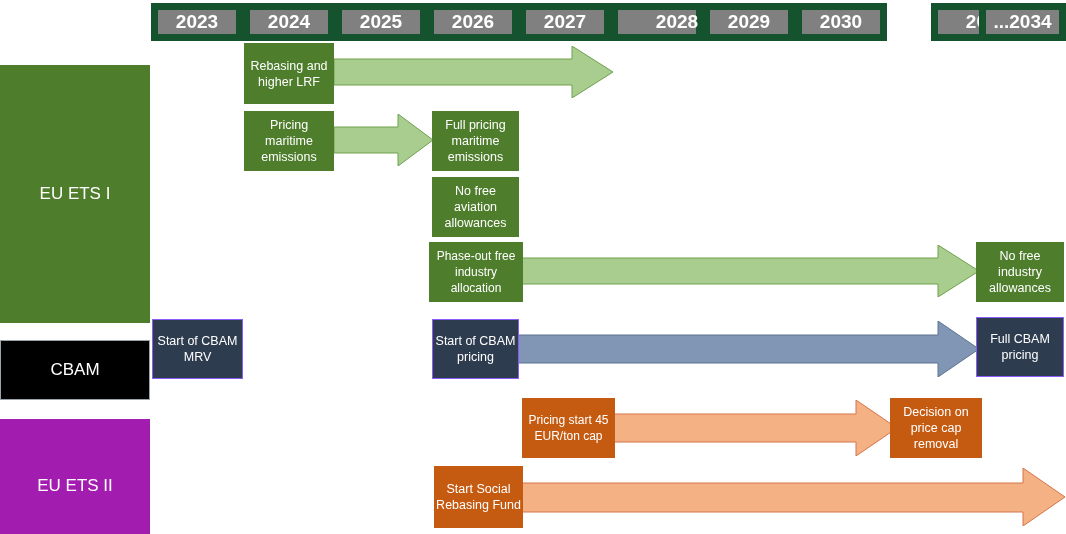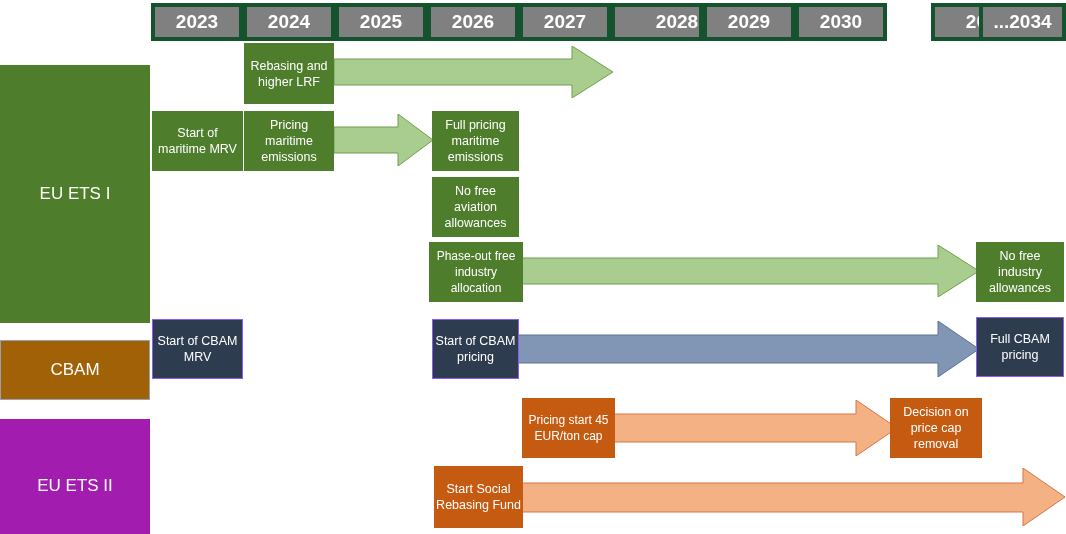--- a/index.html
+++ b/index.html
@@ -17,21 +17,21 @@
     height: 534px;
     background: #ffffff;
     overflow: hidden;
   }
   
   .year-cell {
     position: absolute;
     top: 3px;
     height: 38px;
     background: #808080;
-    border: 4px solid #14532d;
+    border: 7px solid #14532d;
     box-sizing: border-box;
     color: #ffffff;
     font-size: 19px;
     font-weight: bold;
     display: flex;
     align-items: center;
     justify-content: center;
     letter-spacing: 0px;
   }
   
@@ -42,21 +42,21 @@
     box-sizing: border-box;
     color: #ffffff;
     font-size: 17px;
     display: flex;
     align-items: center;
     justify-content: center;
     text-align: center;
     margin-top: 21px;
   }
   .cat-ets1  { background: #4E7D2C; top: 44px;  height: 258px; }
-  .cat-cbam  { background: #a16207; top: 319px; height: 60px;  border: 1px solid #9aa3ad; }
+  .cat-cbam  { background: #000000; top: 319px; height: 60px;  border: 1px solid #9aa3ad; }
   .cat-ets2  { background: #a21caf; top: 398px; height: 133px; }
 
   
   .box {
     position: absolute;
     box-sizing: border-box;
     color: #ffffff;
     font-size: 12.5px;
     line-height: 16px;
     display: flex;
@@ -104,21 +104,20 @@
   </div>
 
   <div class="box box-green" style="left:244px; top:43px; width:90px; height:61px;">Rebasing and higher LRF</div>
 
   <div class="arrow" style="left:334px; top:114px; width:100px; height:52px;">
     <svg width="100" height="52" viewBox="0 0 100 52">
       <polygon points="0,13 64,13 64,0 99,26 64,52 64,39 0,39" fill="#A9CC8F" stroke="#6FA14B" stroke-width="1"></polygon>
     </svg>
   </div>
 
-  <div class="box box-green" style="left:152px; top:111px; width:91px; height:60px;">Start of maritime MRV</div>
 
   <div class="box box-green" style="left:244px; top:111px; width:90px; height:60px;">Pricing maritime emissions</div>
 
   <div class="box box-green" style="left:432px; top:111px; width:87px; height:60px;">Full pricing maritime emissions</div>
 
   <div class="box box-green" style="left:432px; top:177px; width:87px; height:60px;text-align:center;">No free aviation allowances</div>
 
   <div class="arrow" style="left:517px; top:245px; width:463px; height:52px;">
     <svg width="463" height="52" viewBox="0 0 463 52">
       <polygon points="0,13 421,13 421,0 462,26 421,52 421,39 0,39" fill="#A9CC8F" stroke="#6FA14B" stroke-width="1"></polygon>

